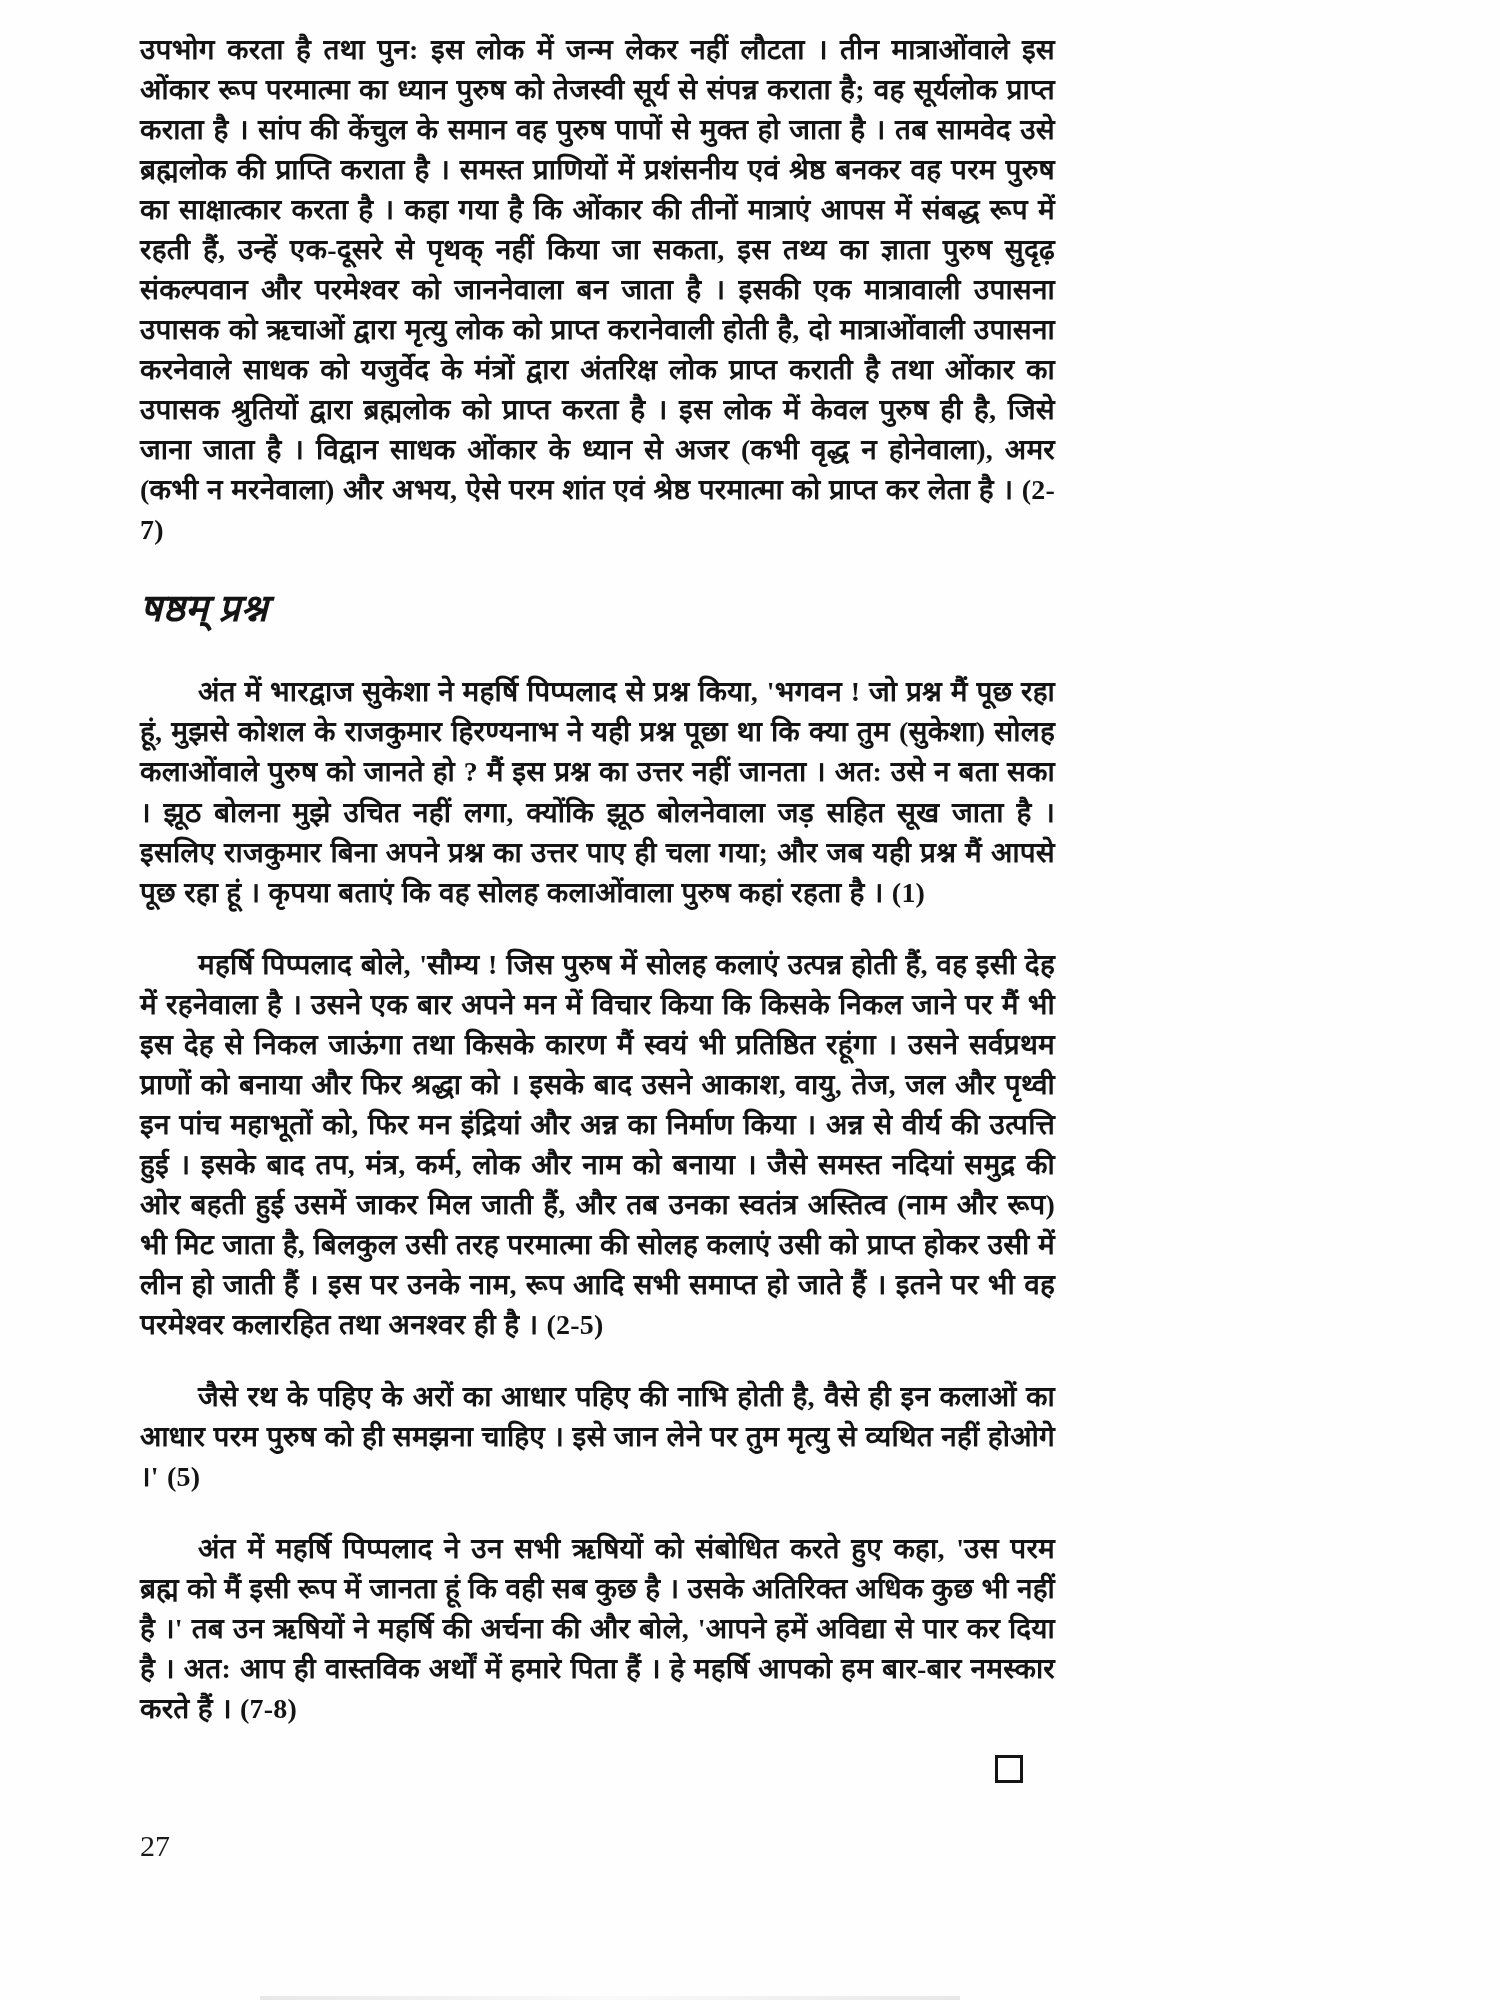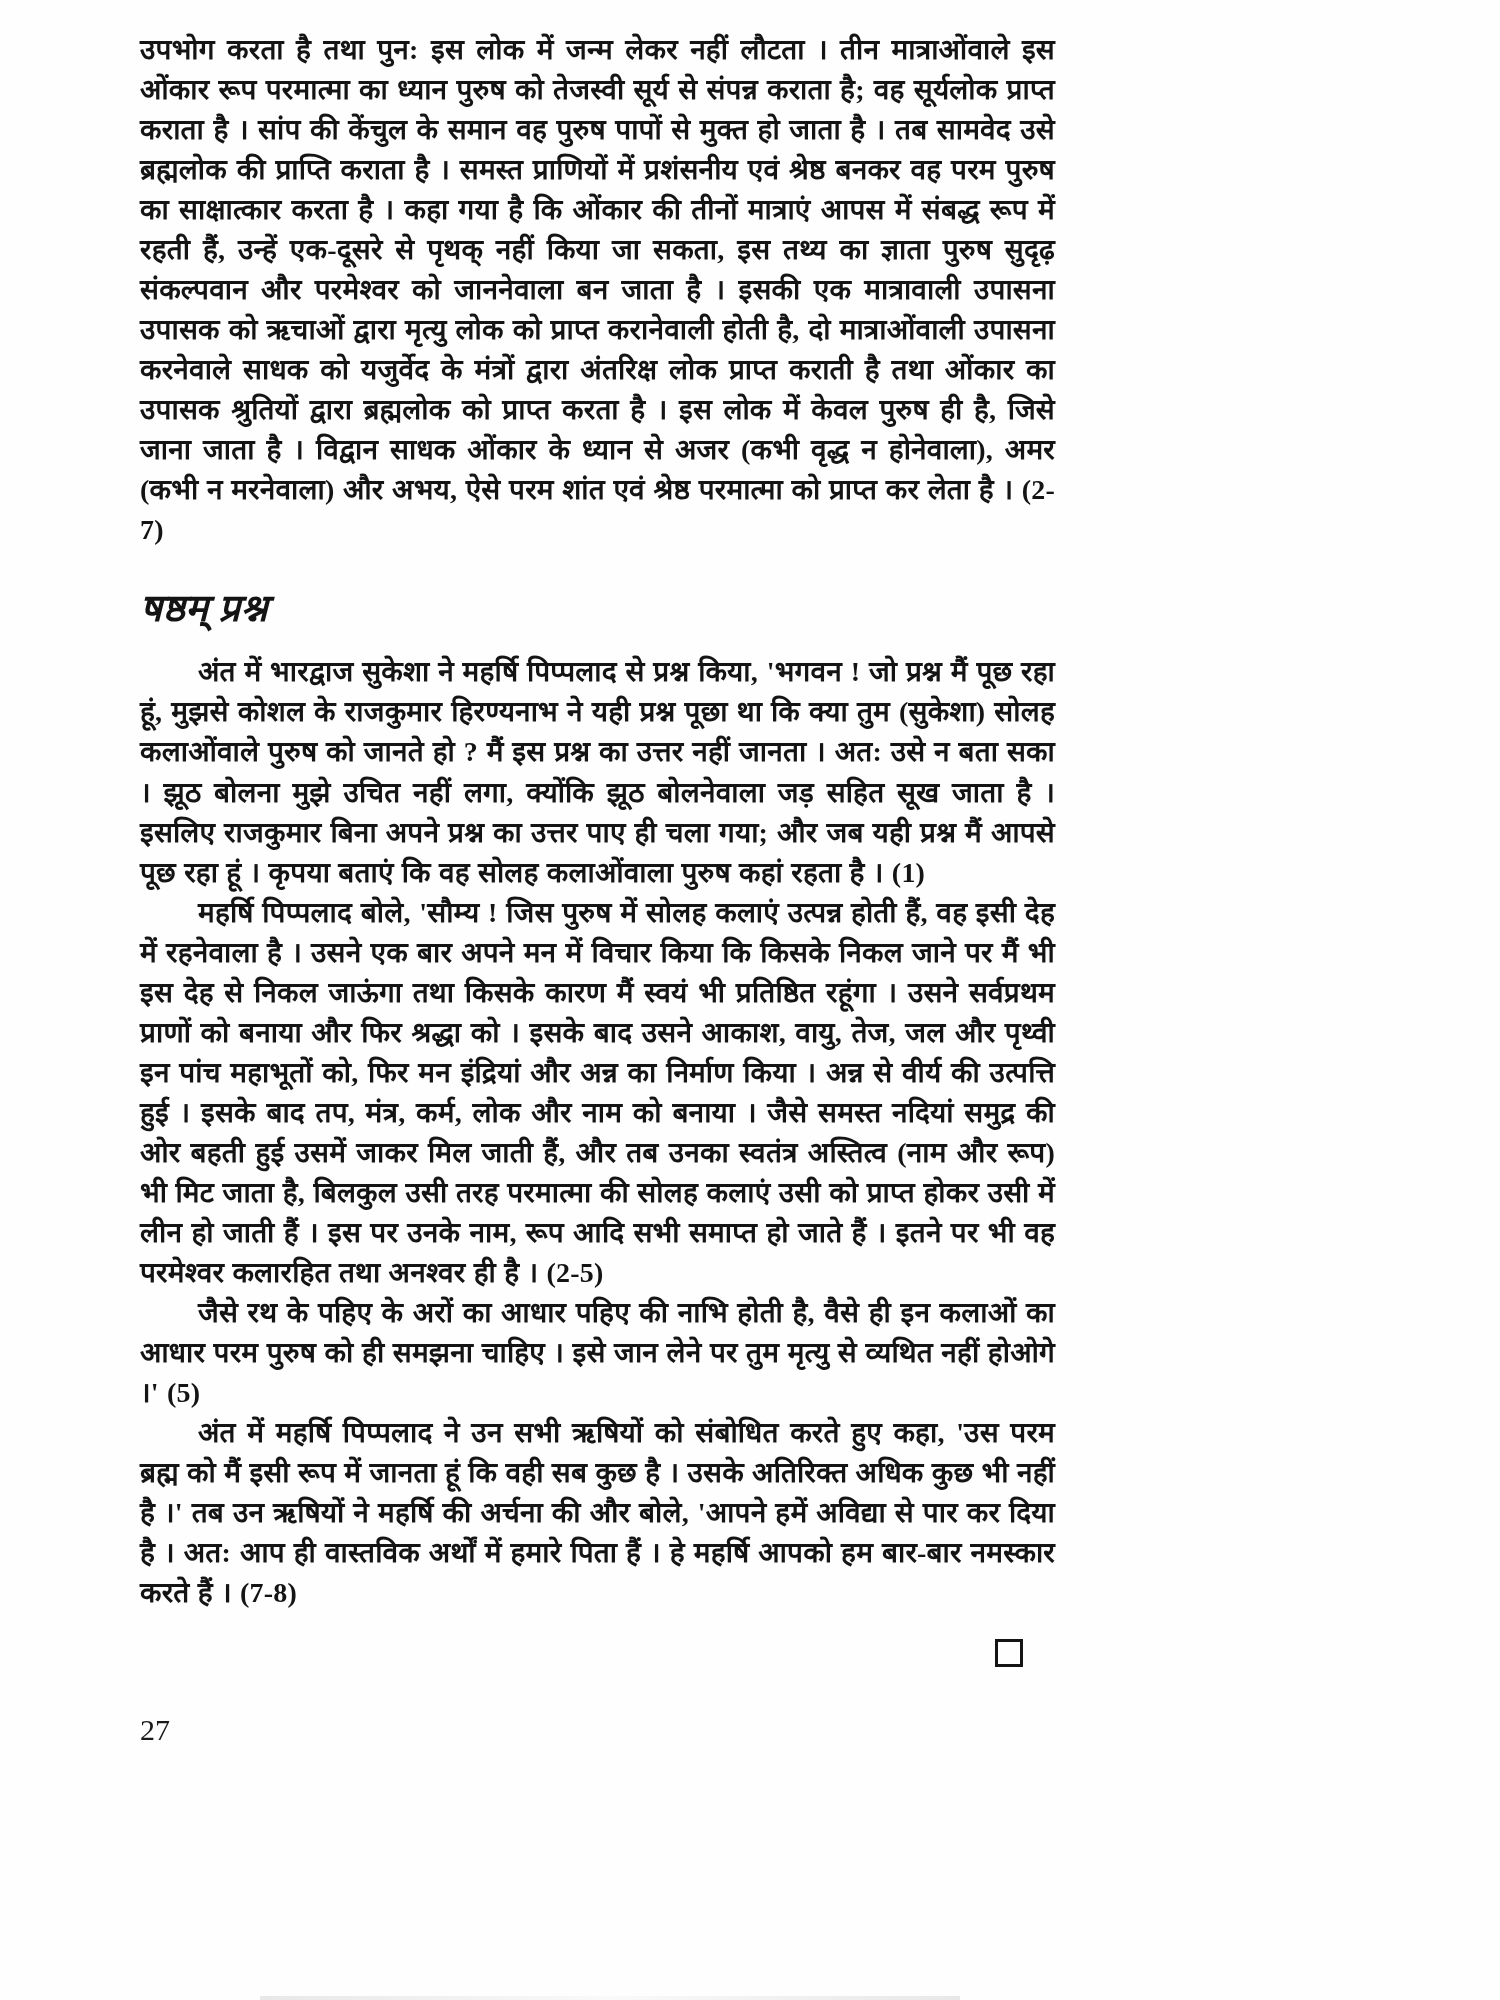--- a/index.html
+++ b/index.html
@@ -29,23 +29,24 @@
     margin: 0;
     font-size: 28px;
     font-weight: bold;
     line-height: 1.43;
     text-align: justify;
     letter-spacing: 0.2px;
     word-spacing: 1px;
   }
   .para.indent {
     text-indent: 58px;
+    margin-top: 32px;
   }
   .section-heading {
-    margin: 30px 0 20px 0;
+    margin: 30px 0 40px 0;
     font-size: 38px;
     font-weight: bold;
     font-style: italic;
     letter-spacing: 0.5px;
   }
   .end-marker-row {
     margin-top: 26px;
     text-align: right;
     padding-right: 32px;
   }

